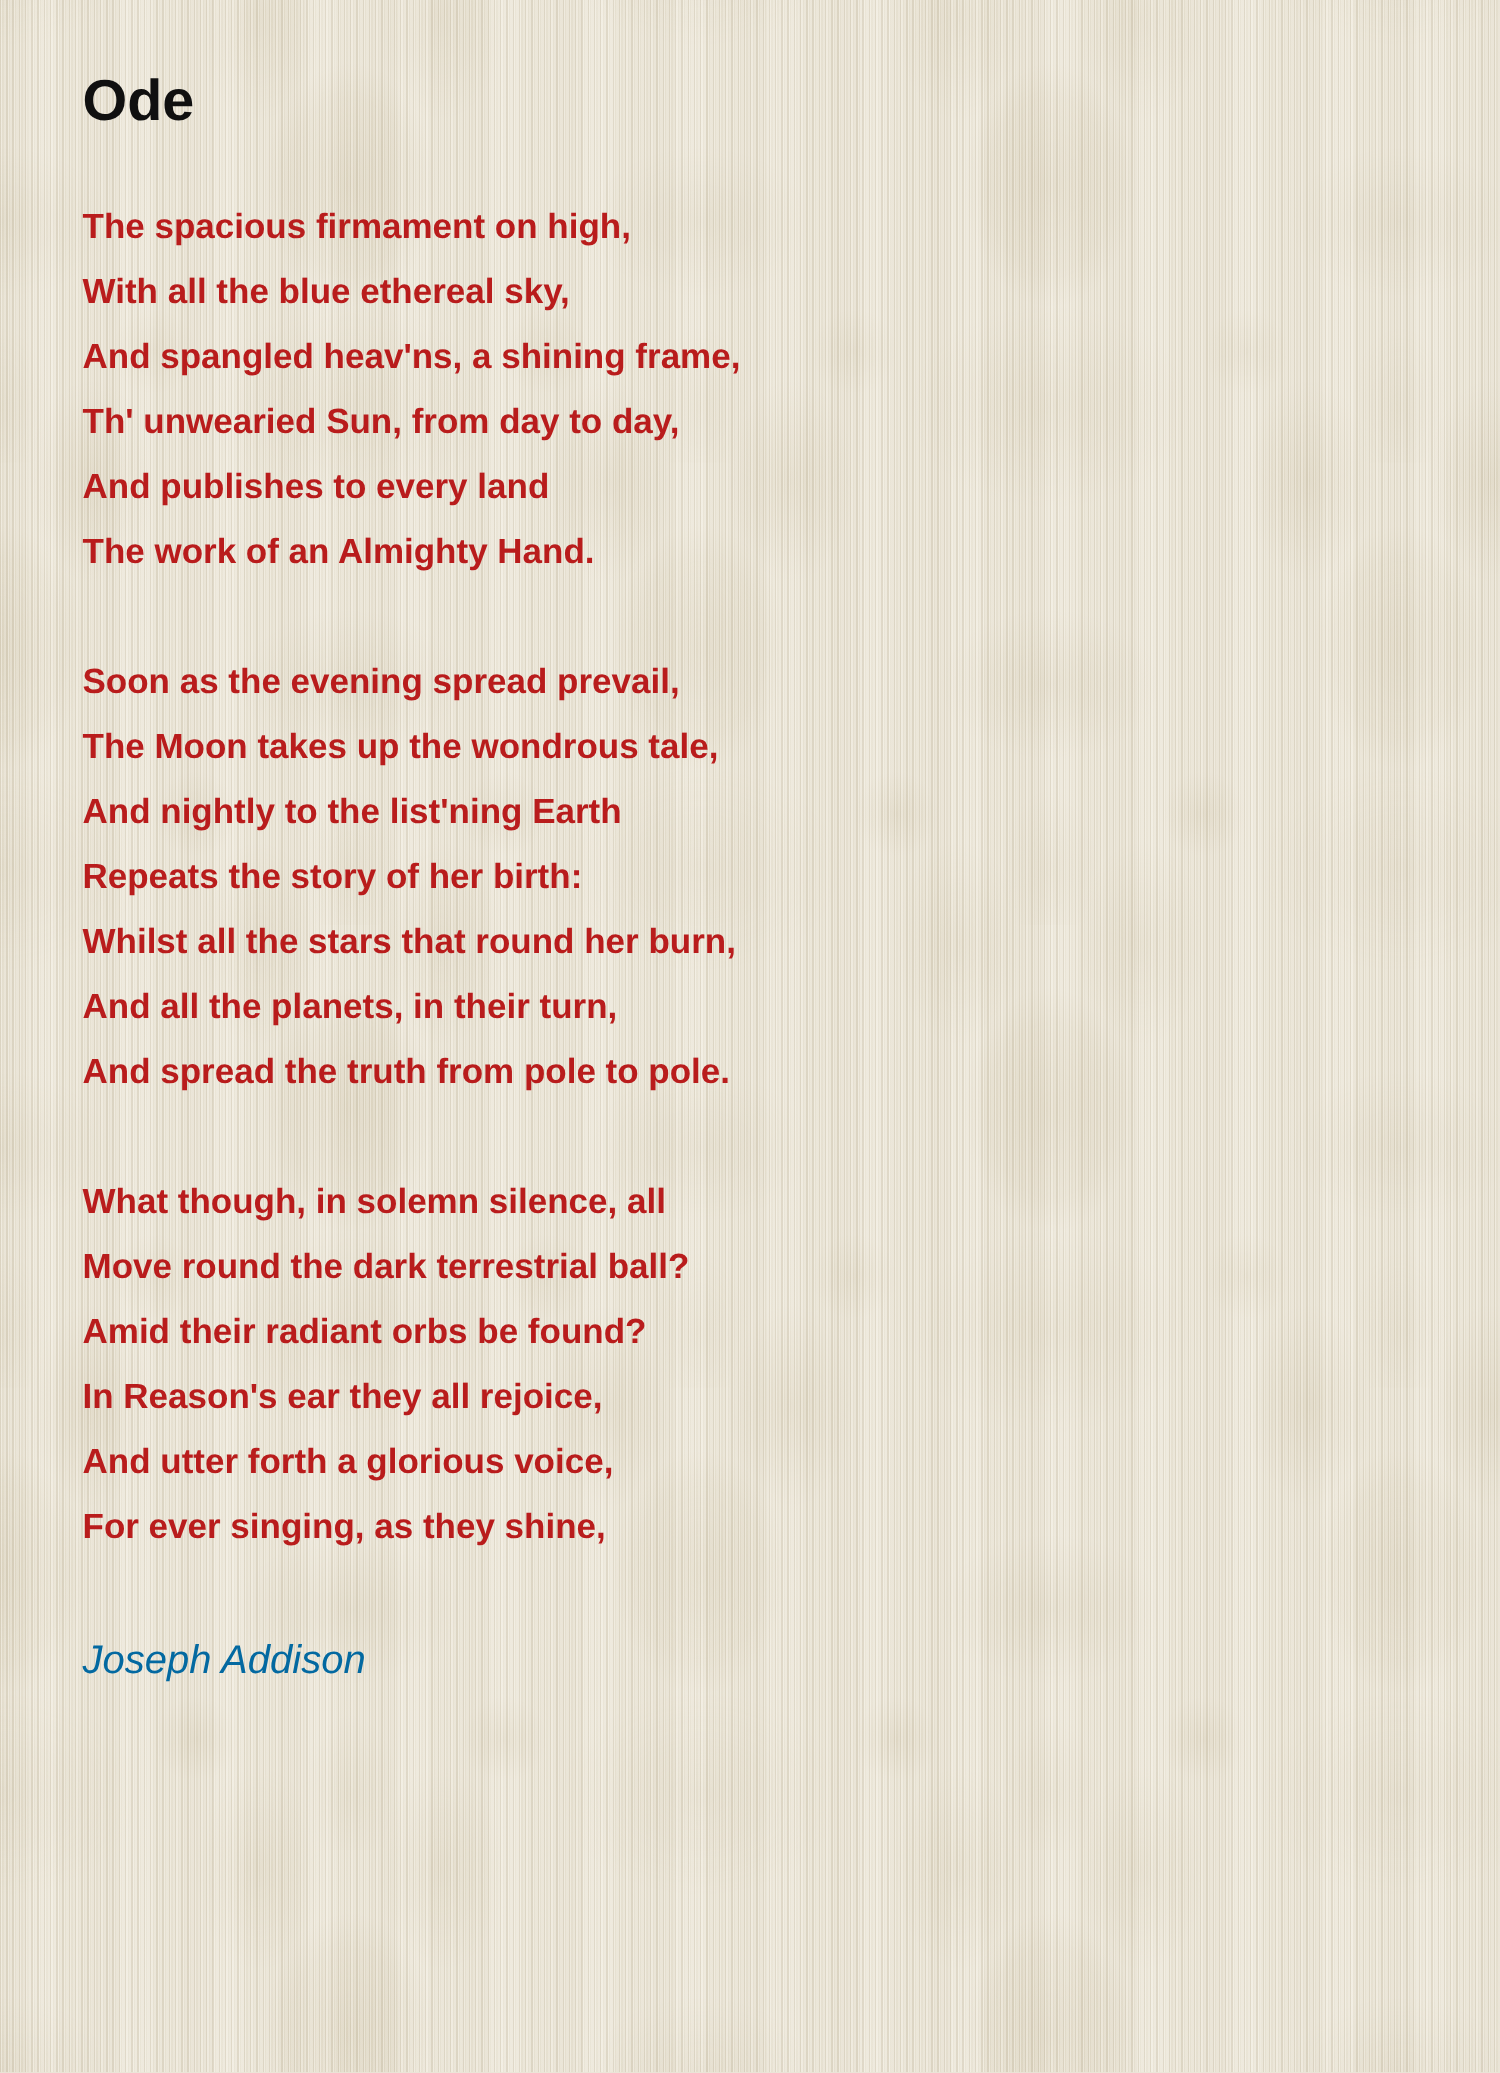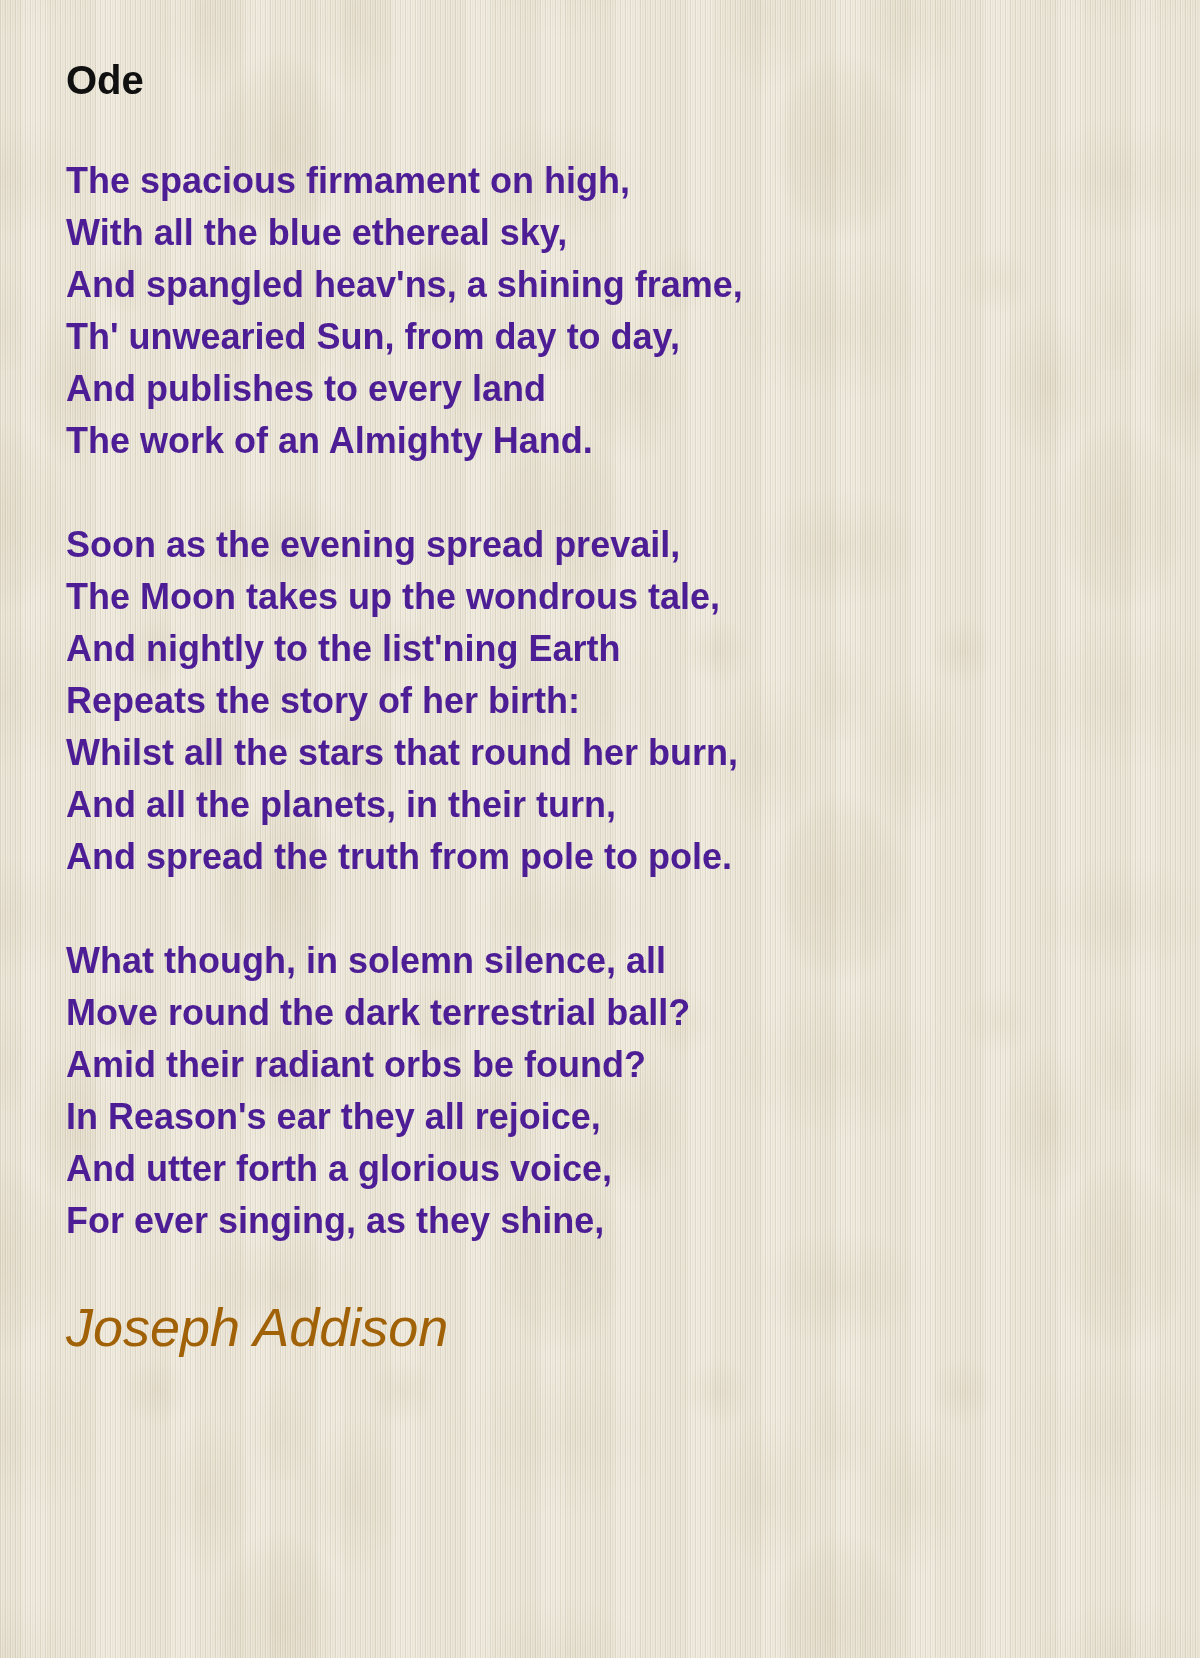--- a/index.html
+++ b/index.html
@@ -50,43 +50,43 @@
         rgba(205,196,174,0.10) 47px, rgba(205,196,174,0.10) 74px);
   }
   .content {
     position: absolute;
     inset: 0;
     padding: 56px 40px 0 66px;
     box-sizing: border-box;
   }
   .poem-title {
     margin: 0 0 51px 0;
-    font-size: 40px;
+    font-size: 46px;
     line-height: 48px;
     font-weight: bold;
     color: #101010;
   }
   .stanza {
     margin: 0 0 52px 0;
   }
   .line {
     margin: 0;
-    font-size: 36px;
+    font-size: 28px;
     line-height: 52px;
     font-weight: bold;
-    color: #4c1d95;
+    color: #b91c1c;
     white-space: pre;
   }
   .signature {
     margin-top: 41px;
-    font-size: 54px;
+    font-size: 32px;
     line-height: 56px;
     font-style: italic;
     font-weight: normal;
-    color: #a16207;
+    color: #0369a1;
   }
 </style>
 </head>
 <body>
 
 <div class="page">
   <div class="bg-layer bg-motifs-a"></div>
   <div class="bg-layer bg-motifs-b"></div>
   <div class="bg-layer bg-stripes"></div>
 

